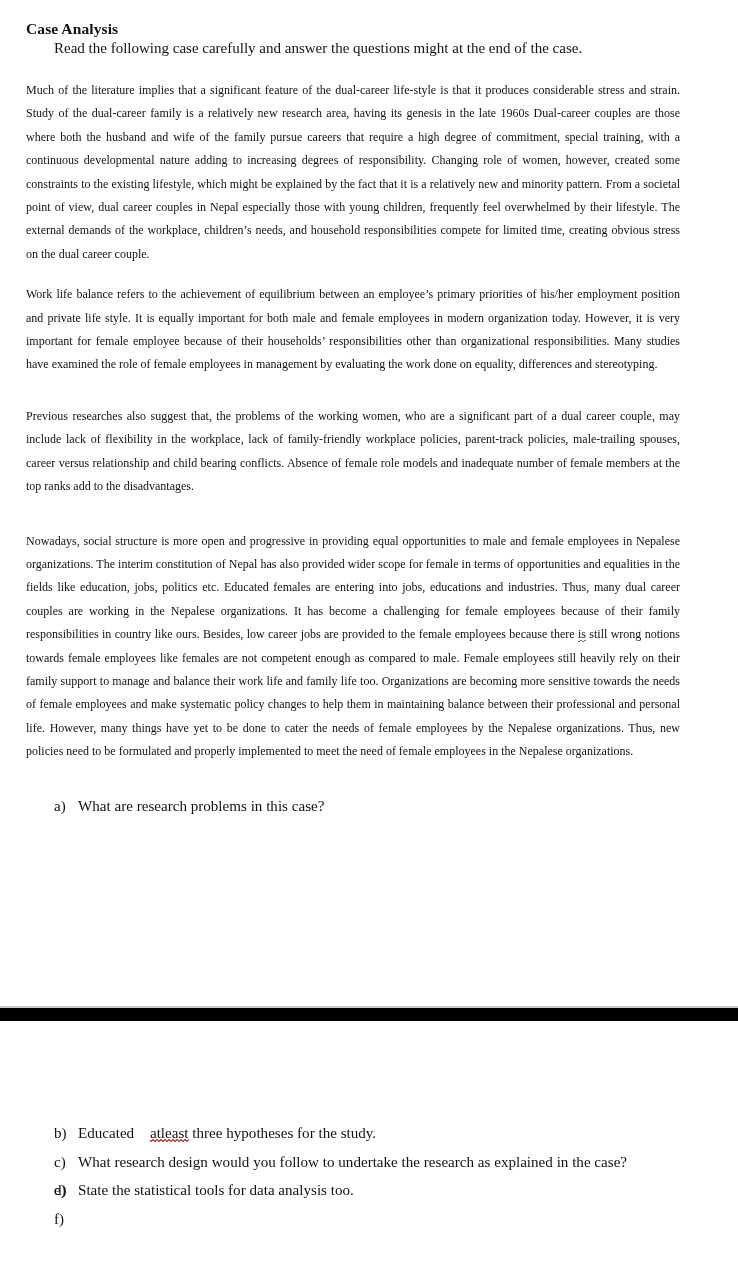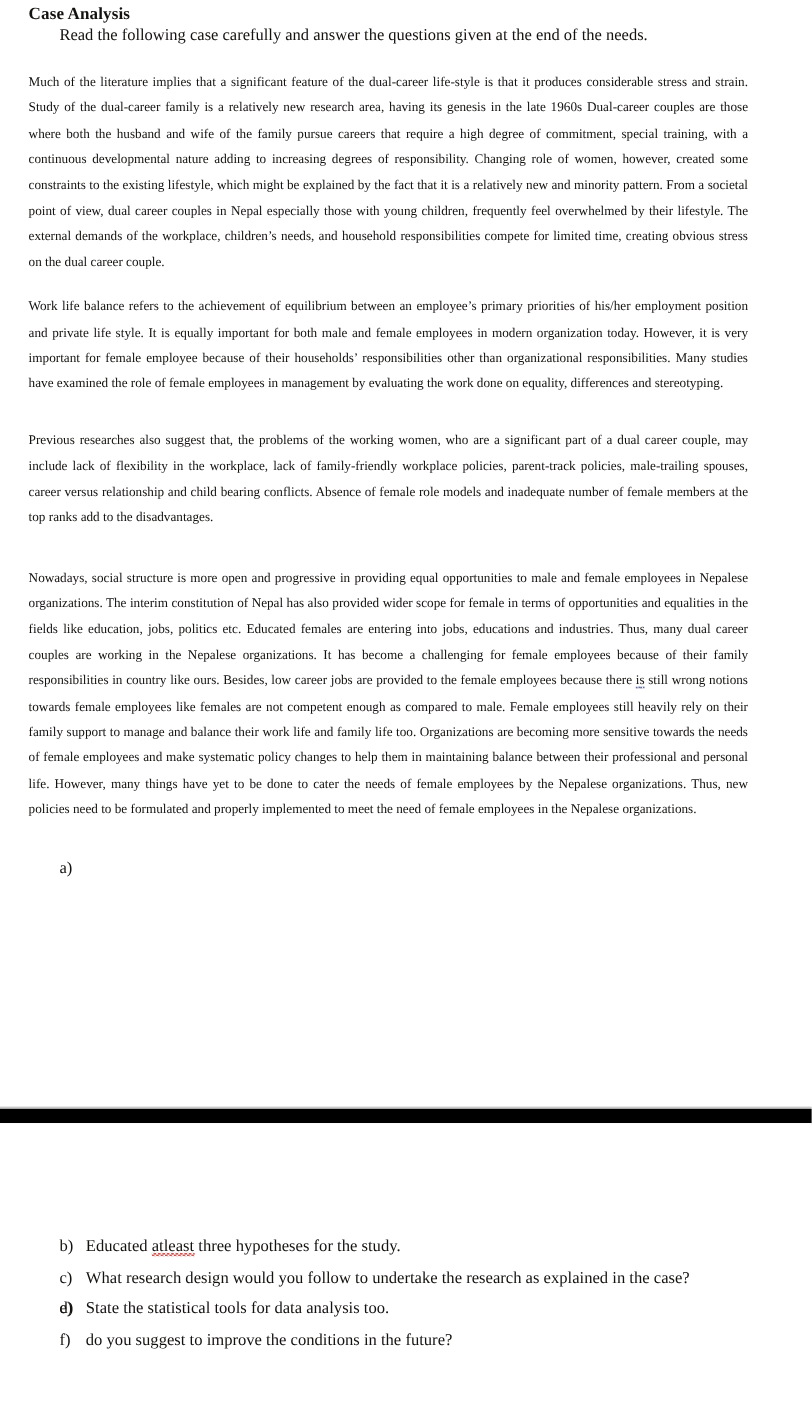--- a/index.html
+++ b/index.html
@@ -46,21 +46,21 @@
     position: absolute;
     left: 26px;
     top: 4px;
     width: 654px;
   }
 
   .doc-title {
     font-size: 15.5px;
     font-weight: bold;
     line-height: 18px;
-    margin: 0 0 0 0;
+    margin: 16px 0 0 0;
     letter-spacing: .1px;
   }
 
   .lead-line {
     font-size: 15px;
     line-height: 19px;
     margin: 1px 0 0 0;
     text-indent: 28px;
   }
 
@@ -75,20 +75,21 @@
 
   .gap-lg { height: 21px; }
   .gap-md { height: 17px; }
   .gap-xl { height: 28px; }
   .gap-xxl { height: 31px; }
 
   
   .sp-err {
     position: relative;
     white-space: nowrap;
+    margin-left: 12px;
   }
   .sp-err::after {
     content: "";
     position: absolute;
     left: 0;
     right: 0;
     bottom: -1px;
     height: 3px;
     background-image:
       radial-gradient(circle at 1px 2.4px, #c2352e 1.05px, rgba(0,0,0,0) 1.25px),
@@ -191,21 +192,21 @@
 <body>
 
 <div class="page">
 
   <div class="sheet-top"></div>
 
   <div class="content-top">
 
     <h1 class="doc-title">Case Analysis</h1>
 
-    <p class="lead-line">Read the following case carefully and answer the questions given at the end of the needs.</p>
+    <p class="lead-line">Read the following case carefully and answer the questions might at the end of the case.</p>
 
     <div class="gap-lg"></div>
 
     <p class="body">Much of the literature implies that a significant feature of the dual-career life-style is that it produces considerable stress and strain. Study of the dual-career family is a relatively new research area, having its genesis in the late 1960s Dual-career couples are those where both the husband and wife of the family pursue careers that require a high degree of commitment, special training, with a continuous developmental nature adding to increasing degrees of responsibility. Changing role of women, however, created some constraints to the existing lifestyle, which might be explained by the fact that it is a relatively new and minority pattern. From a societal point of view, dual career couples in Nepal especially those with young children, frequently feel overwhelmed by their lifestyle. The external demands of the workplace, children’s needs, and household responsibilities compete for limited time, creating obvious stress on the dual career couple.</p>
 
     <div class="gap-md"></div>
 
     <p class="body">Work life balance refers to the achievement of equilibrium between an employee’s primary priorities of his/her employment position and private life style. It is equally important for both male and female employees in modern organization today. However, it is very important for female employee because of their households’ responsibilities other than organizational responsibilities. Many studies have examined the role of female employees in management by evaluating the work done on equality, differences and stereotyping.</p>
 
     <div class="gap-xl"></div>
@@ -214,21 +215,21 @@
 
     <div class="gap-xxl"></div>
 
     <p class="body"><span>Nowadays, social structure is more open and progressive in providing equal opportunities to male and female employees in Nepalese organizations. The interim constitution of Nepal has also provided wider scope for female in terms of opportunities and equalities in the fields like education, jobs, politics etc. Educated females are entering into jobs, educations and industries. Thus, many dual career couples are working in the Nepalese organizations. It has become a challenging for female employees because of their family responsibilities in country like ours. Besides, low career jobs are provided to the female employees because there </span><span class="gr-err">is</span><span> still wrong notions towards female employees like females are not competent enough as compared to male. Female employees still heavily rely on their family support to manage and balance their work life and family life too. Organizations are becoming more sensitive towards the needs of female employees and make systematic policy changes to help them in maintaining balance between their professional and personal life. However, many things have yet to be done to cater the needs of female employees by the Nepalese organizations. Thus, new policies need to be formulated and properly implemented to meet the need of female employees in the Nepalese organizations.</span></p>
 
     <div class="gap-xxl"></div>
 
 
     <ul class="qlist">
       <li>
-        <span class="marker">a)</span>
+        <span class="marker">a)</span><span>What are research problems in this case?</span>
       </li>
     </ul>
 
   </div>
 
   <div class="band-edge-top"></div>
   <div class="black-band"></div>
   <div class="band-edge-bottom"></div>
 
   <div class="sheet-bottom"></div>
@@ -246,19 +247,19 @@
 
       <li>
         <span class="marker">d)</span>
       </li>
 
       <li>
         <span class="marker">e)</span><span>State the statistical tools for data analysis too.</span>
       </li>
 
       <li>
-        <span class="marker">f)</span><span class="cont">do you suggest to improve the conditions in the future?</span>
+        <span class="marker">f)</span>
       </li>
 
     </ul>
   </div>
 
 </div>
 
 </body></html>

